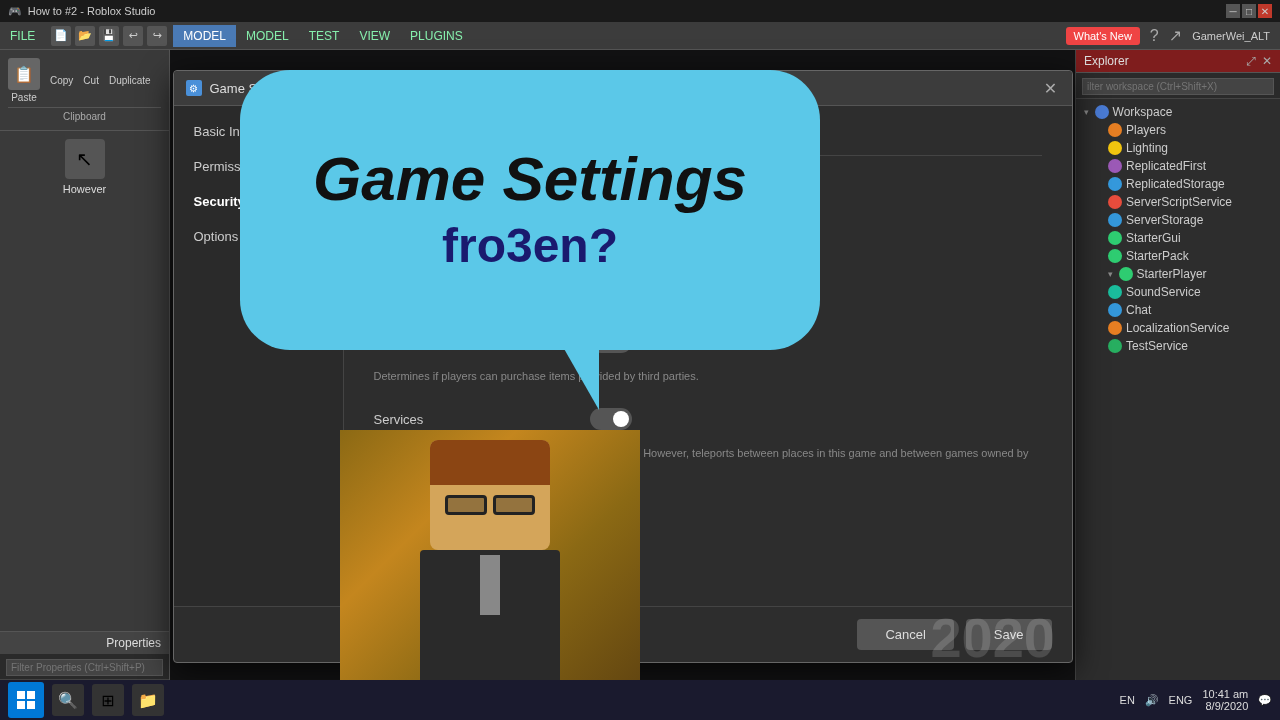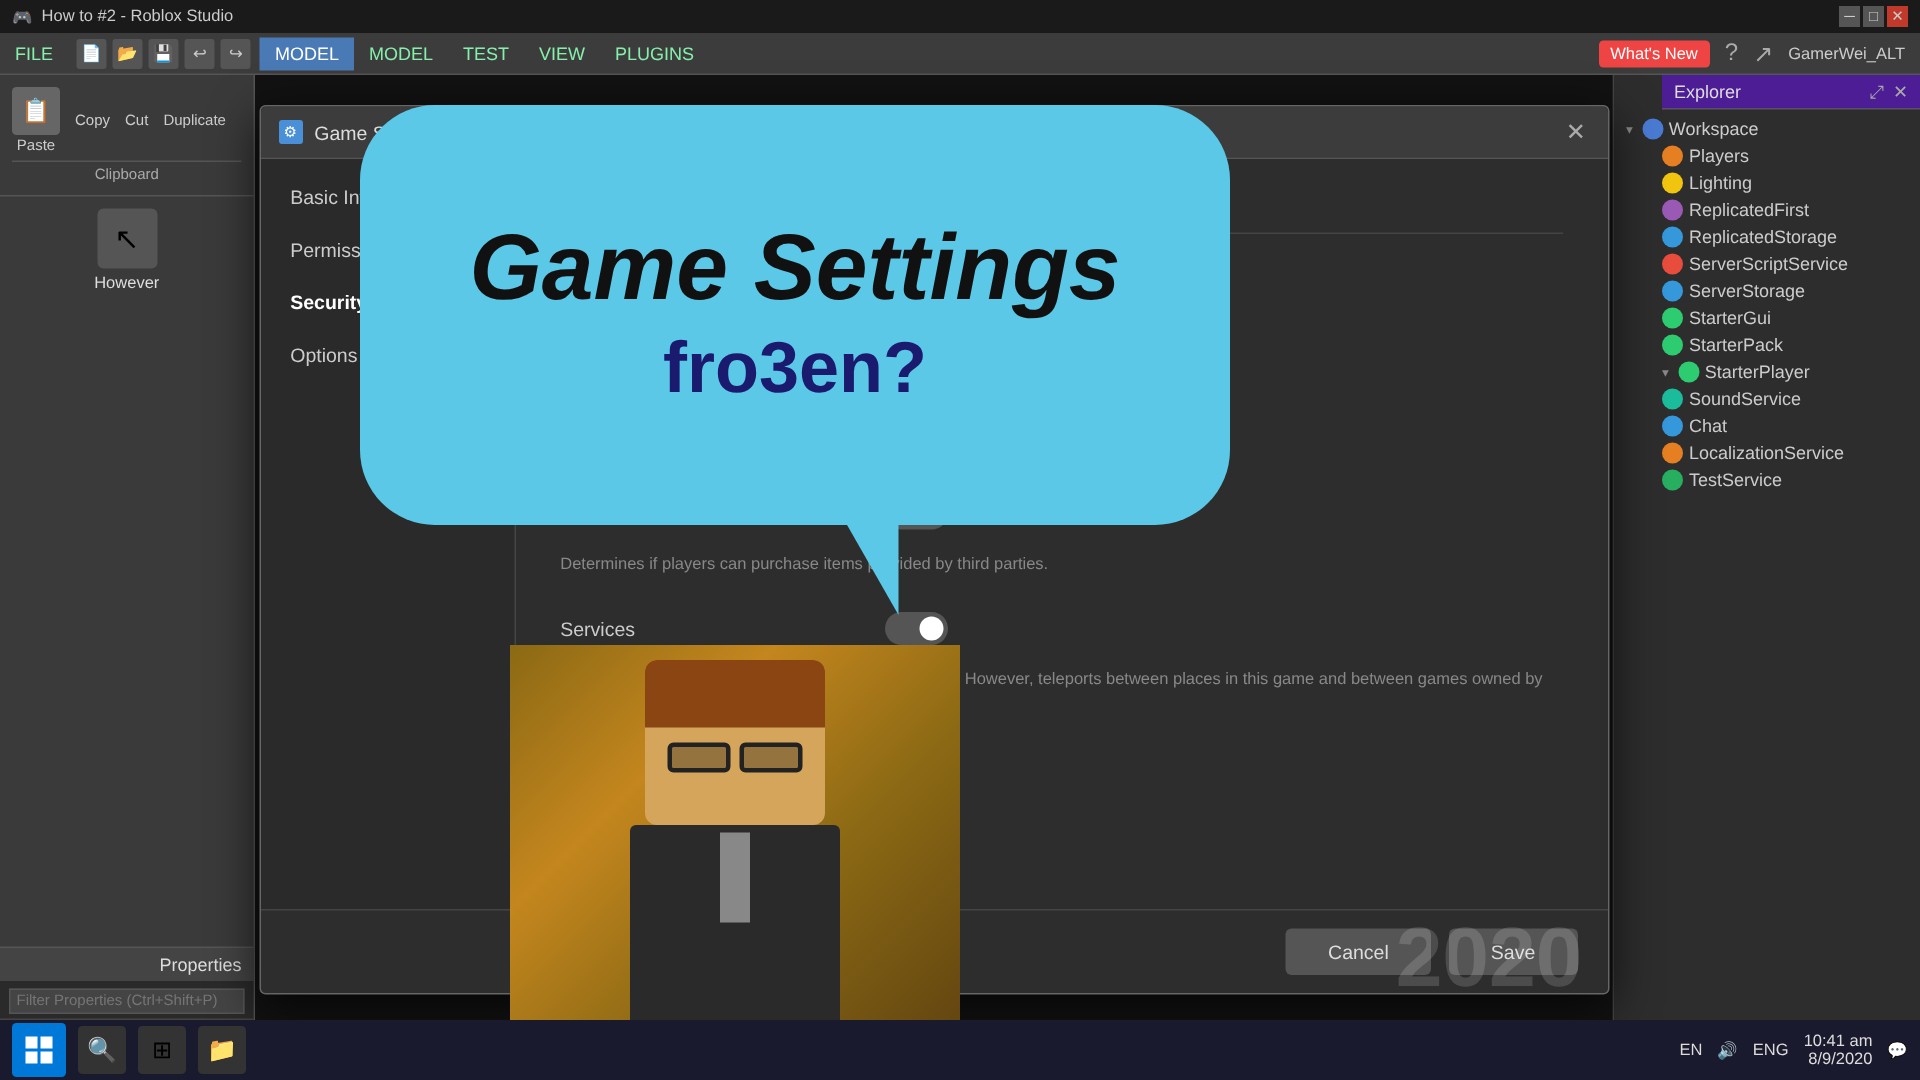--- a/index.html
+++ b/index.html
@@ -425,28 +425,27 @@
 
     
     .explorer-panel {
       width: 205px;
       background: #2d2d2d;
       border-left: 1px solid #444;
       display: flex;
       flex-direction: column;
     }
     .explorer-header {
-      background: #4c1d95;
+      background: #7f1d1d;
       padding: 4px 8px;
       font-size: 12px;
       color: #ddd;
       display: flex;
       justify-content: space-between;
       border-bottom: 1px solid #555;
-      margin-left: 32px;
     }
     .explorer-controls { display: flex; gap: 6px; }
     .explorer-filter {
       padding: 3px 6px;
       background: #2a2a2a;
       border-bottom: 1px solid #444;
     }
     .explorer-filter input {
       width: 100%;
       background: #444;
@@ -697,20 +696,23 @@
   </div>
 
   <div class="explorer-panel">
     <div class="explorer-header">
       <span>Explorer</span>
       <div class="explorer-controls">
         <span style="color:#aaa;cursor:pointer;font-size:12px;">⤢</span>
         <span style="color:#aaa;cursor:pointer;font-size:12px;">✕</span>
       </div>
     </div>
+    <div class="explorer-filter">
+      <input type="text" style="width: 100%; background: rgb(68, 68, 68); border: 1px solid rgb(85, 85, 85); color: rgb(221, 221, 221); padding: 2px 4px; font-size: 10px;" placeholder="ilter workspace (Ctrl+Shift+X)">
+    </div>
     <div class="explorer-tree">
       <div class="tree-item">
         <span class="chevron">▾</span>
         <span class="tree-icon icon-workspace"></span>
         <span>Workspace</span>
       </div>
       <div class="tree-item indent1">
         <span class="tree-icon icon-players"></span>
         <span>Players</span>
       </div>

